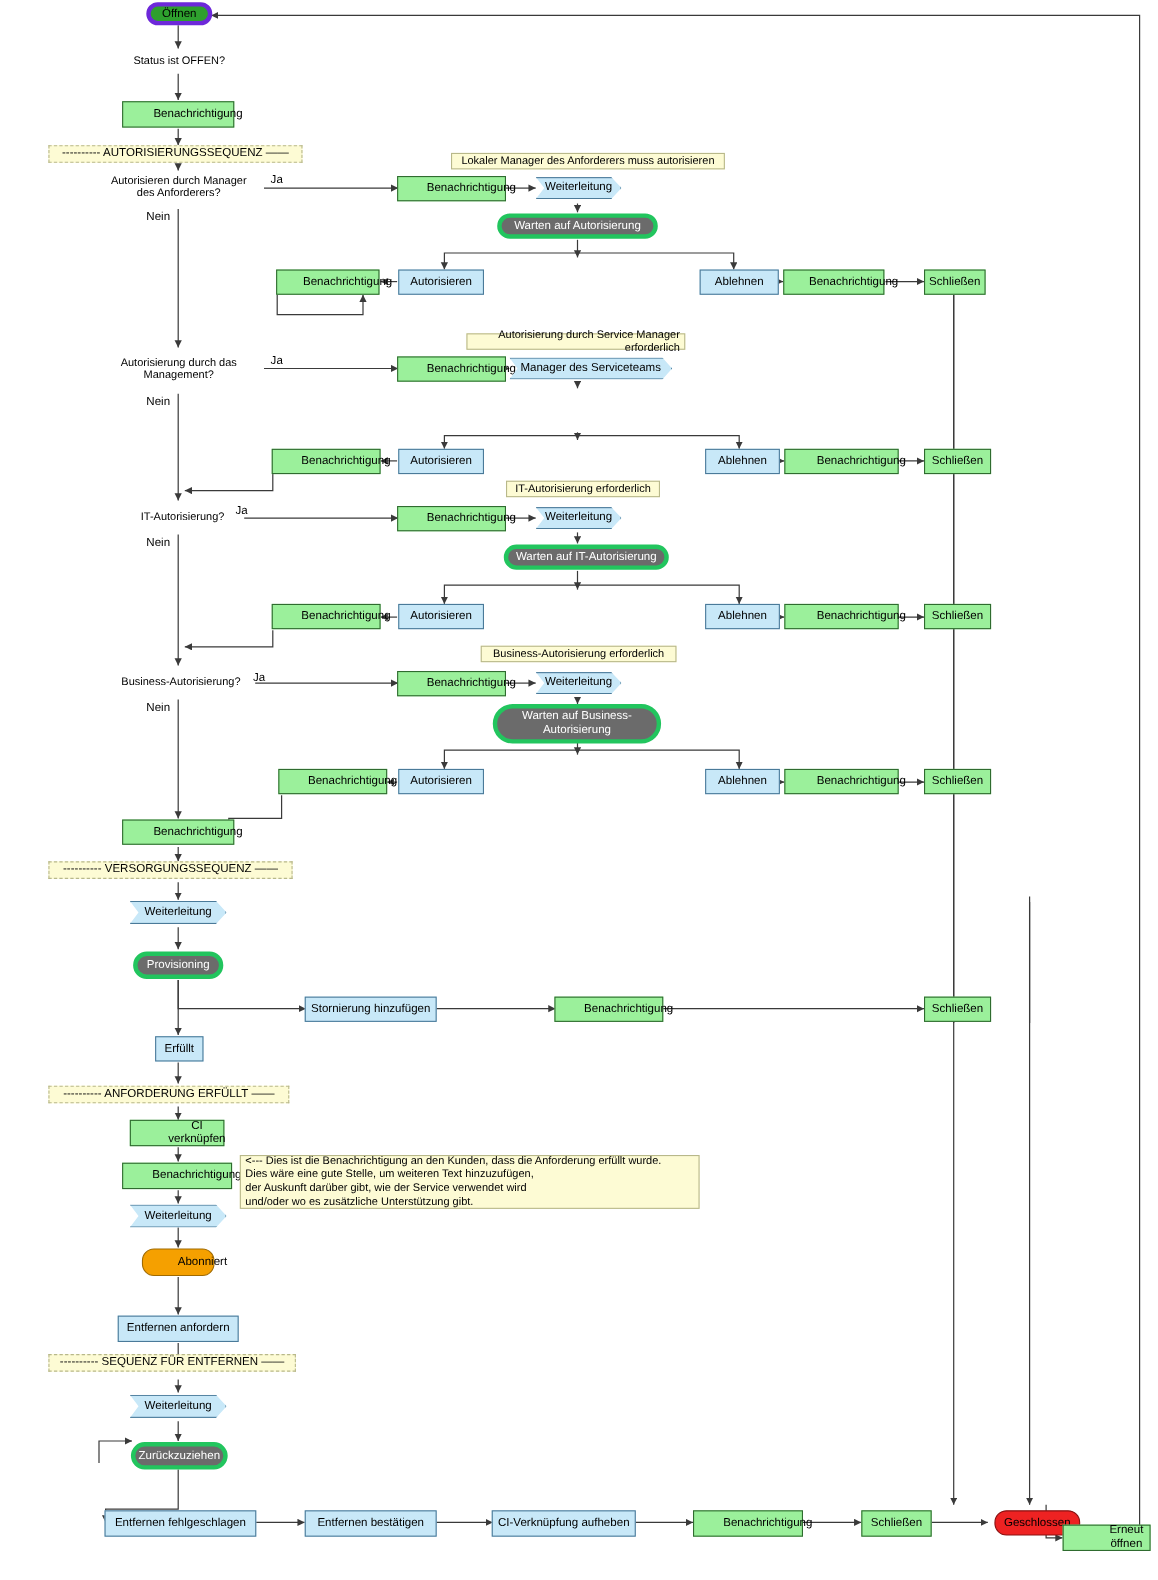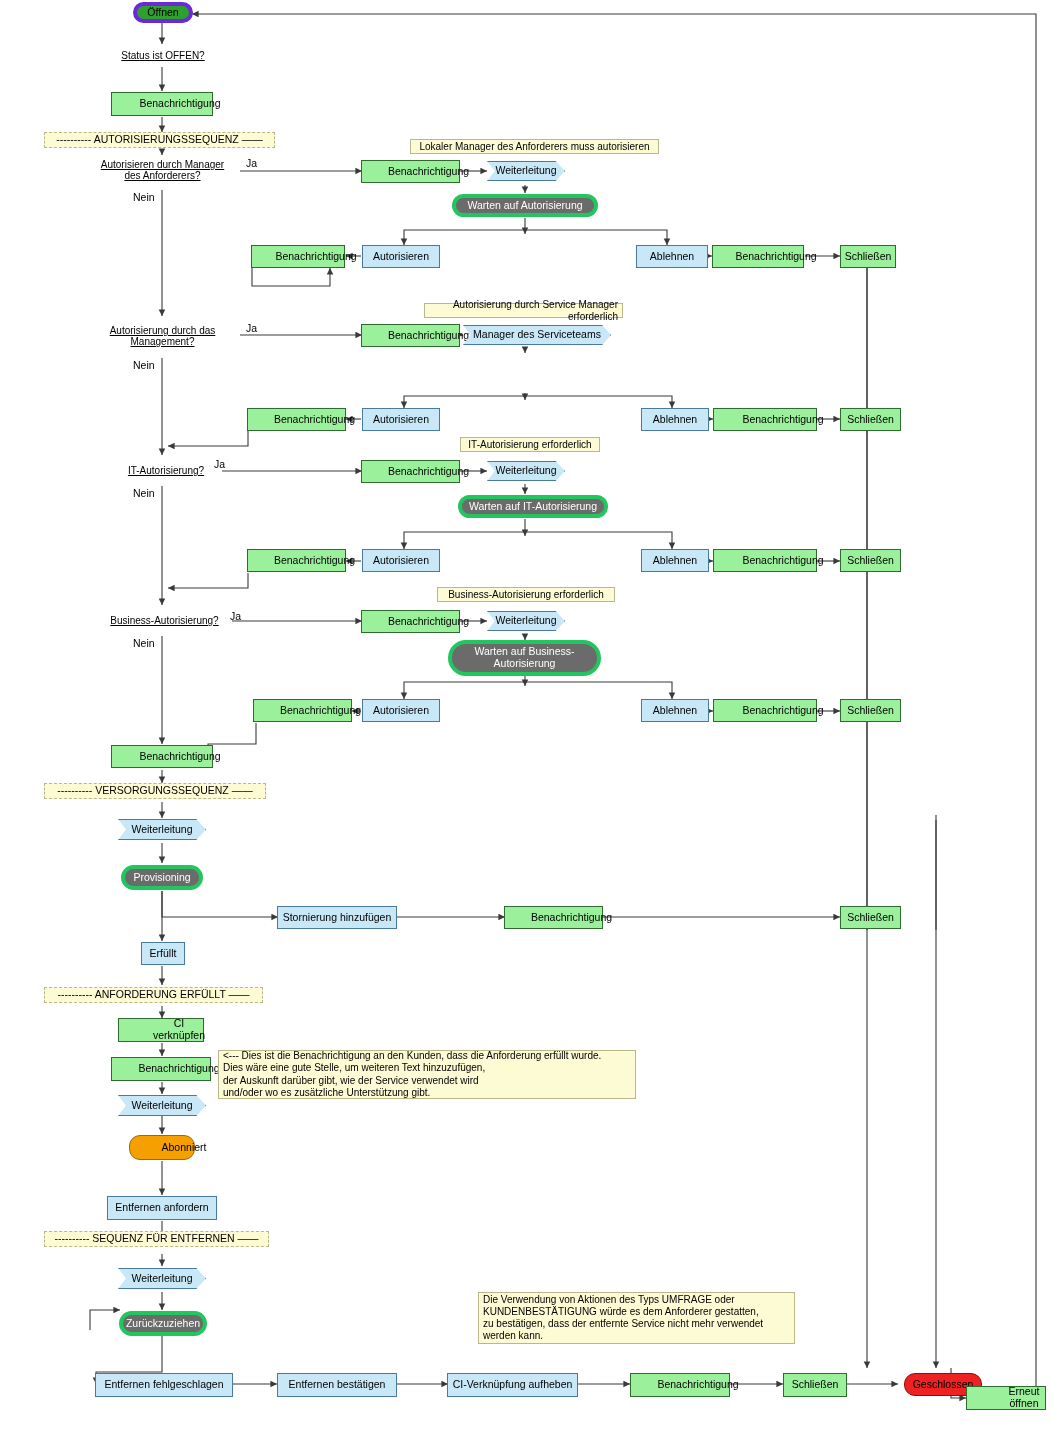--- a/index.html
+++ b/index.html
@@ -8,21 +8,21 @@
   .node{position:absolute;box-sizing:border-box;display:flex;align-items:center;justify-content:center;text-align:center;font-size:10.5px;line-height:1.12;color:#000;}
   .rect{border:1px solid #3a3a3a;}
   .green{background:#9bf09b;border-color:#2f6b2f;padding-left:36px;}
   .blue{background:#c8e8f8;border-color:#4a7a99;}
   .red{background:#ee2222;border-radius:11px;color:#000;border:1px solid #8a1111;}
   .start{background:#2ea02e;border-radius:11px;border:4px solid #6d28d9;color:#000;}
   .orange{background:#f5a000;border-radius:11px;border:1px solid #a06a00;color:#000;padding-left:44px;}
   .gray{background:#6b6b6b;border-radius:18px;border:4px solid #22c55e;color:#fff;}
   .note{background:#fdfbd4;border:1px solid #b8b88a;text-align:left;justify-content:flex-start;padding:2px 4px;font-size:10px;color:#000;}
   .partition{background:#fdfbd4;border:1px dashed #b8b88a;font-size:10.5px;color:#000;}
-  .dtxt{position:absolute;font-size:10px;color:#000;white-space:pre;text-align:center;text-decoration:underline;}
+  .dtxt{position:absolute;font-size:10px;color:#000;white-space:pre;text-align:center;}
   .lbl{position:absolute;font-size:10.5px;color:#000;white-space:pre;}
   svg.lines{position:absolute;left:0;top:0;width:1053px;height:1436px;pointer-events:none;}
   .arrowhead{fill:#3a3a3a;}
   .fork{position:absolute;background:#c8e8f8;border:1px solid #4a7a99;}
   .cls{background:#9bf09b;border:1px solid #2f6b2f;}
 </style>
 </head>
 <body>
 
 <div id="canvas">
@@ -227,24 +227,20 @@
   <div class="node orange" style="left:129px;top:1135px;width:66px;height:25px;">Abonniert</div>
 
   <div class="node rect blue" style="left:107px;top:1196px;width:110px;height:24px;">Entfernen anfordern</div>
 
   <div class="node partition" style="left:44px;top:1231px;width:225px;height:16px;">---------- SEQUENZ FÜR ENTFERNEN ——</div>
 
   <div class="node fork" style="left:118px;top:1268px;width:88px;height:21px;clip-path:polygon(0 0,89% 0,100% 50%,89% 100%,0 100%,9% 50%);">Weiterleitung</div>
 
   <div class="node gray" style="left:119px;top:1311px;width:88px;height:25px;">Zurückzuziehen</div>
 
-  <div class="node note" style="left:478px;top:1292px;width:317px;height:52px;white-space:pre-line;line-height:1.22;">Die Verwendung von Aktionen des Typs UMFRAGE oder
-KUNDENBESTÄTIGUNG würde es dem Anforderer gestatten,
-zu bestätigen, dass der entfernte Service nicht mehr verwendet
-werden kann.</div>
 
   <div class="node rect blue" style="left:95px;top:1373px;width:138px;height:24px;">Entfernen fehlgeschlagen</div>
   <div class="node rect blue" style="left:277px;top:1373px;width:120px;height:24px;">Entfernen bestätigen</div>
   <div class="node rect blue" style="left:447px;top:1373px;width:131px;height:24px;">CI-Verknüpfung aufheben</div>
   <div class="node rect green" style="left:630px;top:1373px;width:100px;height:24px;">Benachrichtigung</div>
   <div class="node rect cls" style="left:783px;top:1373px;width:64px;height:24px;">Schließen</div>
 
   <div class="node red" style="left:904px;top:1373px;width:78px;height:23px;">Geschlossen</div>
   <div class="node rect green" style="left:966px;top:1386px;width:80px;height:24px;">Erneut öffnen</div>
 

